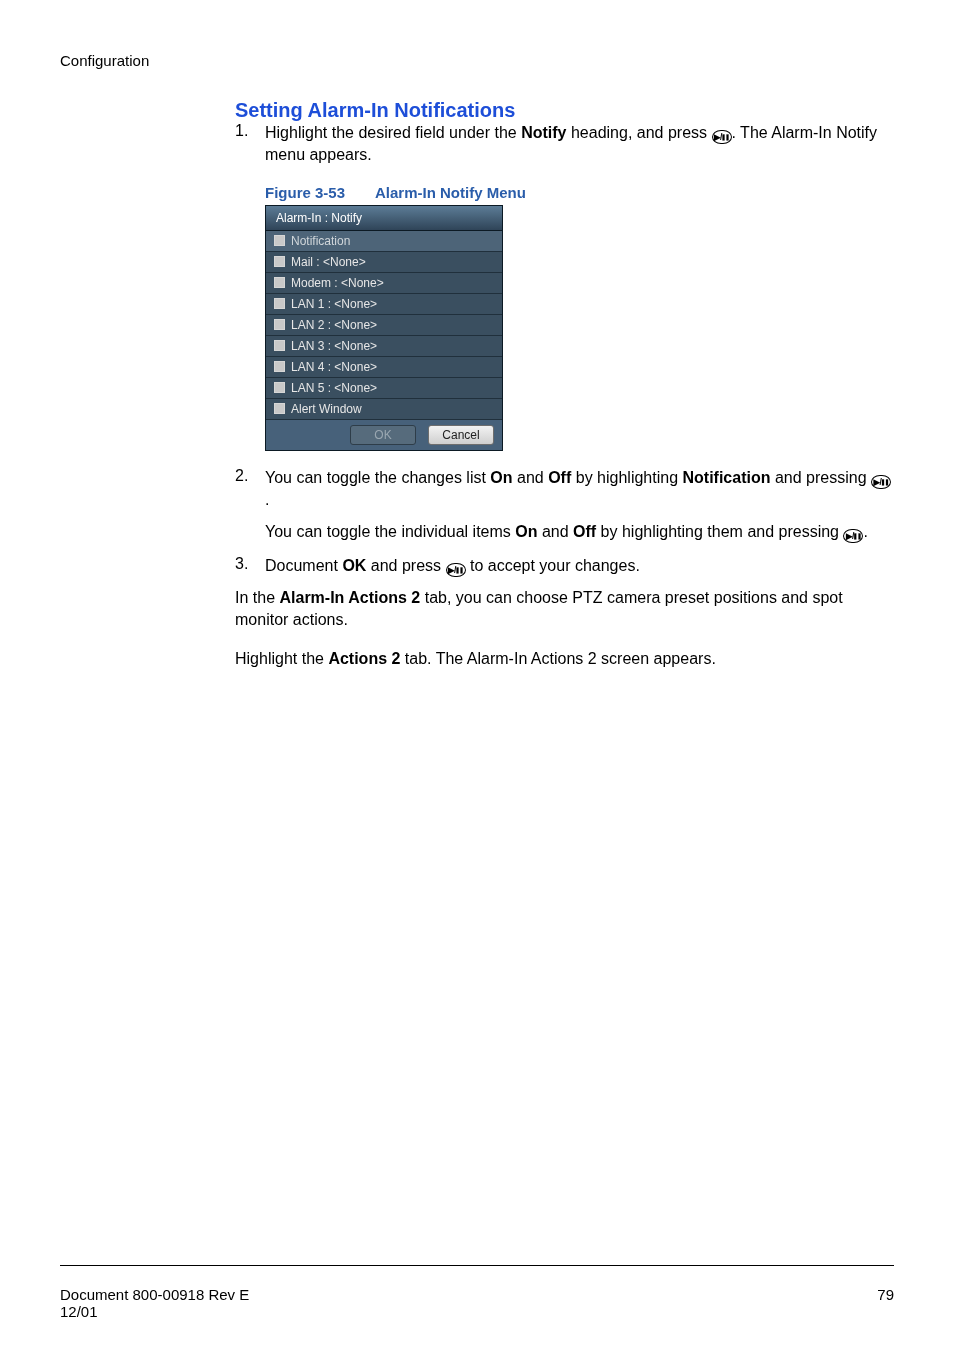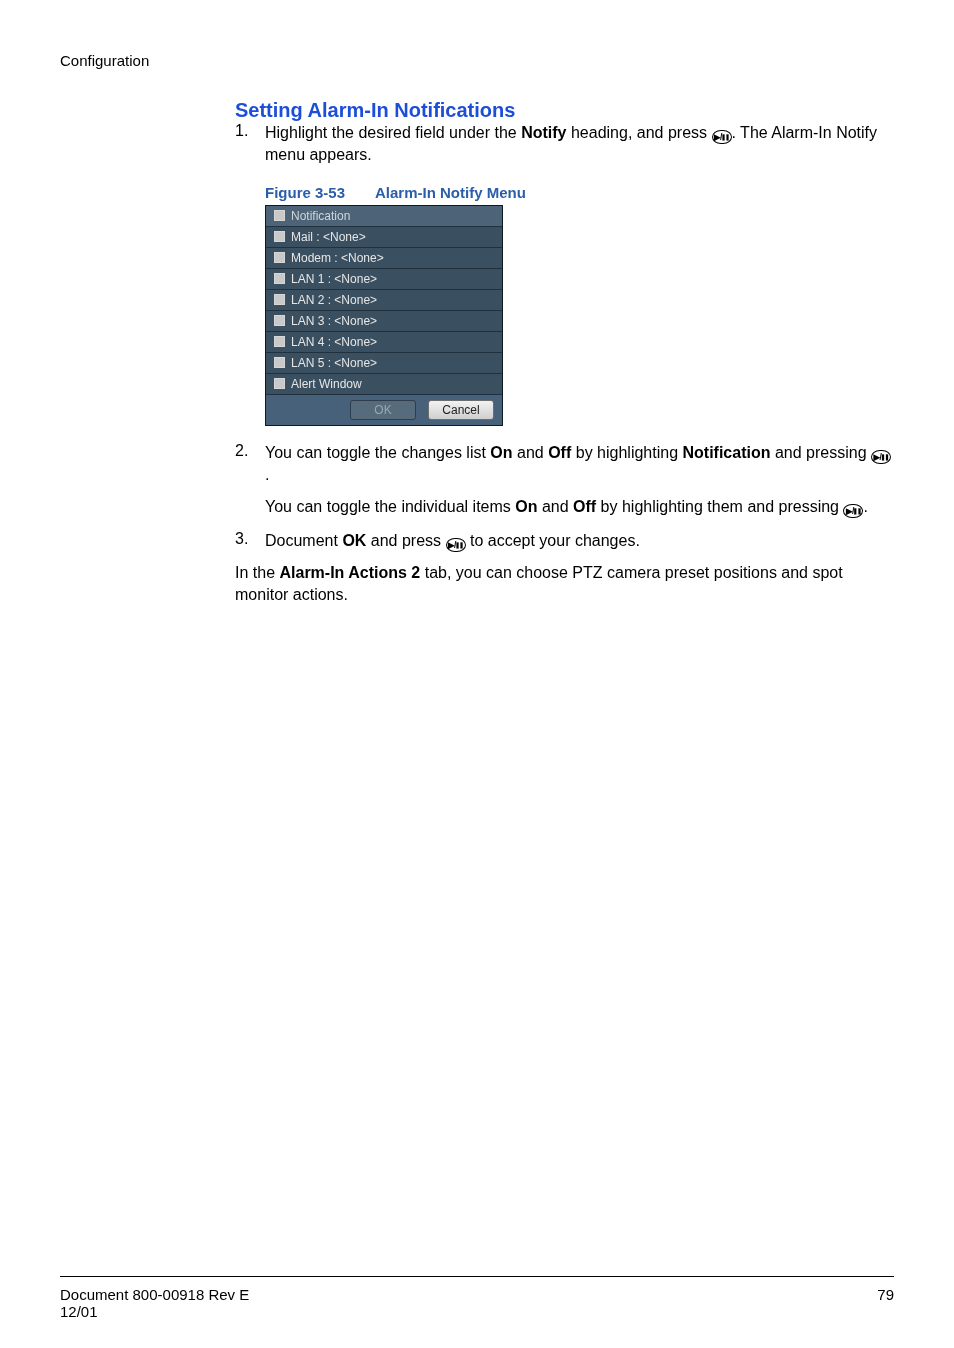--- a/index.html
+++ b/index.html
@@ -159,21 +159,21 @@
   .para {
     line-height: 1.35;
     margin-bottom: 18px;
   }
   .footer {
     position: absolute;
     bottom: 28px;
     left: 60px;
     right: 60px;
     border-top: 1px solid #000;
-    padding-top: 9px;
+    padding-top: 20px;
     font-size: 15px;
     display: flex;
     justify-content: space-between;
   }
   b { font-weight: bold; }
 </style>
 </head>
 <body>
 
 <div class="header-left">Configuration</div>
@@ -187,20 +187,21 @@
     <div class="txt">
       <span>Highlight the desired field under the </span><b>Notify</b><span> heading, and press </span><span class="play-icon"></span><span>. The Alarm-In Notify menu appears.</span>
     </div>
   </div>
 
   <div class="figcap">
     <span>Figure 3-53</span><span class="gap"></span><span>Alarm-In Notify Menu</span>
   </div>
 
   <div class="menu-panel">
+    <div class="menu-title">Alarm-In : Notify</div>
     <div class="menu-row first">
         <span class="menu-cb"></span>
         <span>Notification</span>
       </div>
     <div class="menu-row">
         <span class="menu-cb"></span>
         <span>Mail : &lt;None&gt;</span>
       </div>
     <div class="menu-row">
         <span class="menu-cb"></span>
@@ -253,20 +254,23 @@
       <span>Document </span><b>OK</b><span> and press </span><span class="play-icon"></span><span> to accept your changes.</span>
     </div>
   </div>
 
 
 
   <div class="para">
     <span>In the </span><b>Alarm-In Actions 2</b><span> tab, you can choose PTZ camera preset positions and spot monitor actions.</span>
   </div>
 
+  <div class="para">
+    <span>Highlight the </span><b>Actions 2</b><span> tab. The Alarm-In Actions 2 screen appears.</span>
+  </div>
 
 </div>
 
 <div class="footer">
   <div>
     <div>Document 800-00918 Rev E</div>
     <div>12/01</div>
   </div>
   <div>79</div>
 </div>

